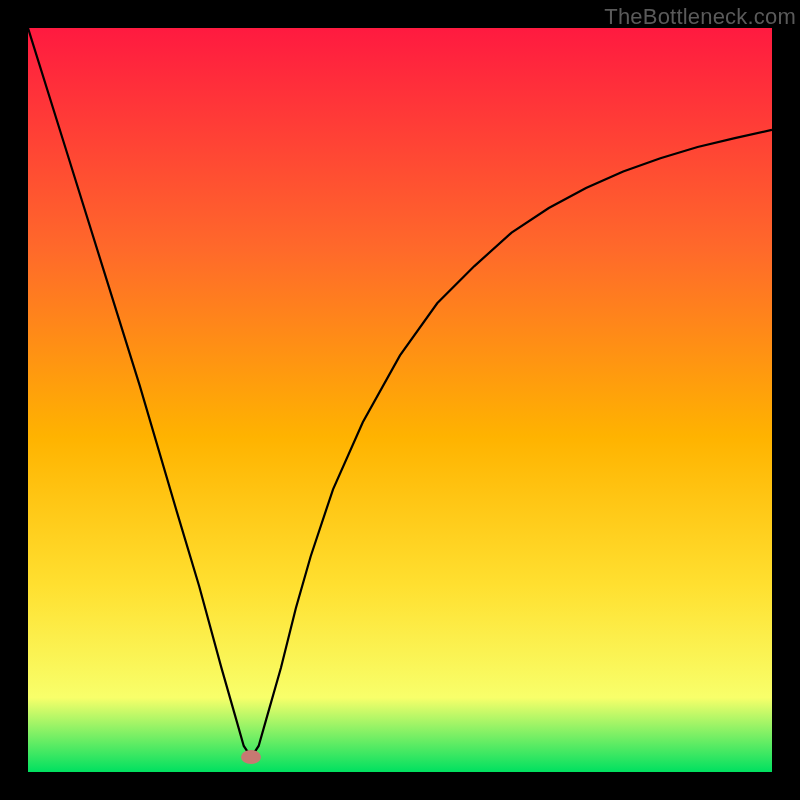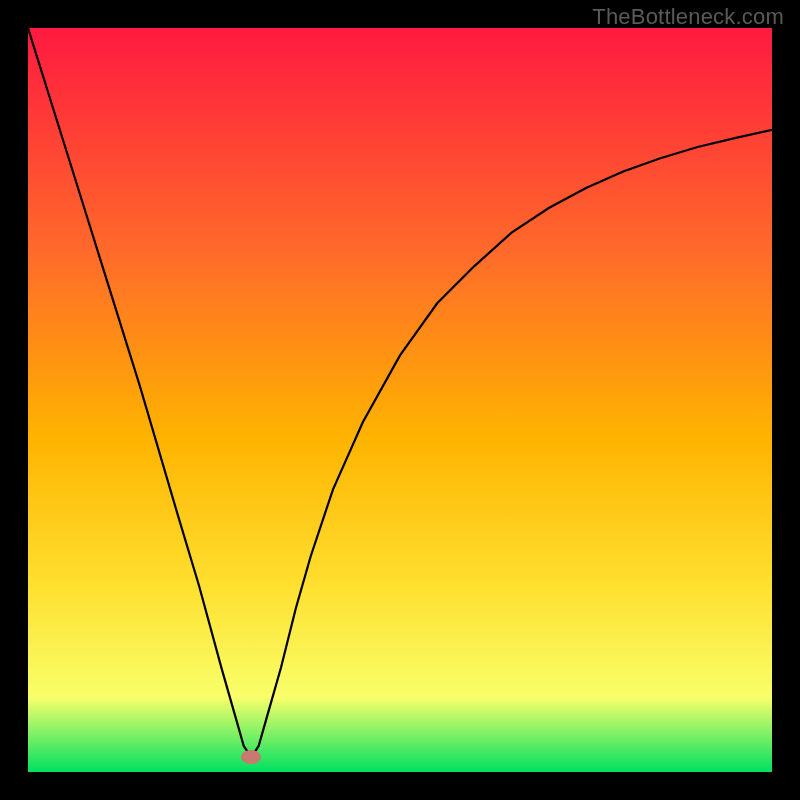--- a/index.html
+++ b/index.html
@@ -13,21 +13,21 @@
   }
   .outer {
     position: relative;
     width: 800px;
     height: 800px;
     background: #000;
   }
   .watermark {
     position: absolute;
     top: 4px;
-    right: 16px;
+    right: 4px;
     color: #5a5a5a;
     font-size: 22px;
     font-weight: 500;
     z-index: 10;
     letter-spacing: 0.2px;
   }
   .plot {
     position: absolute;
     left: 28px;
     top: 28px;

